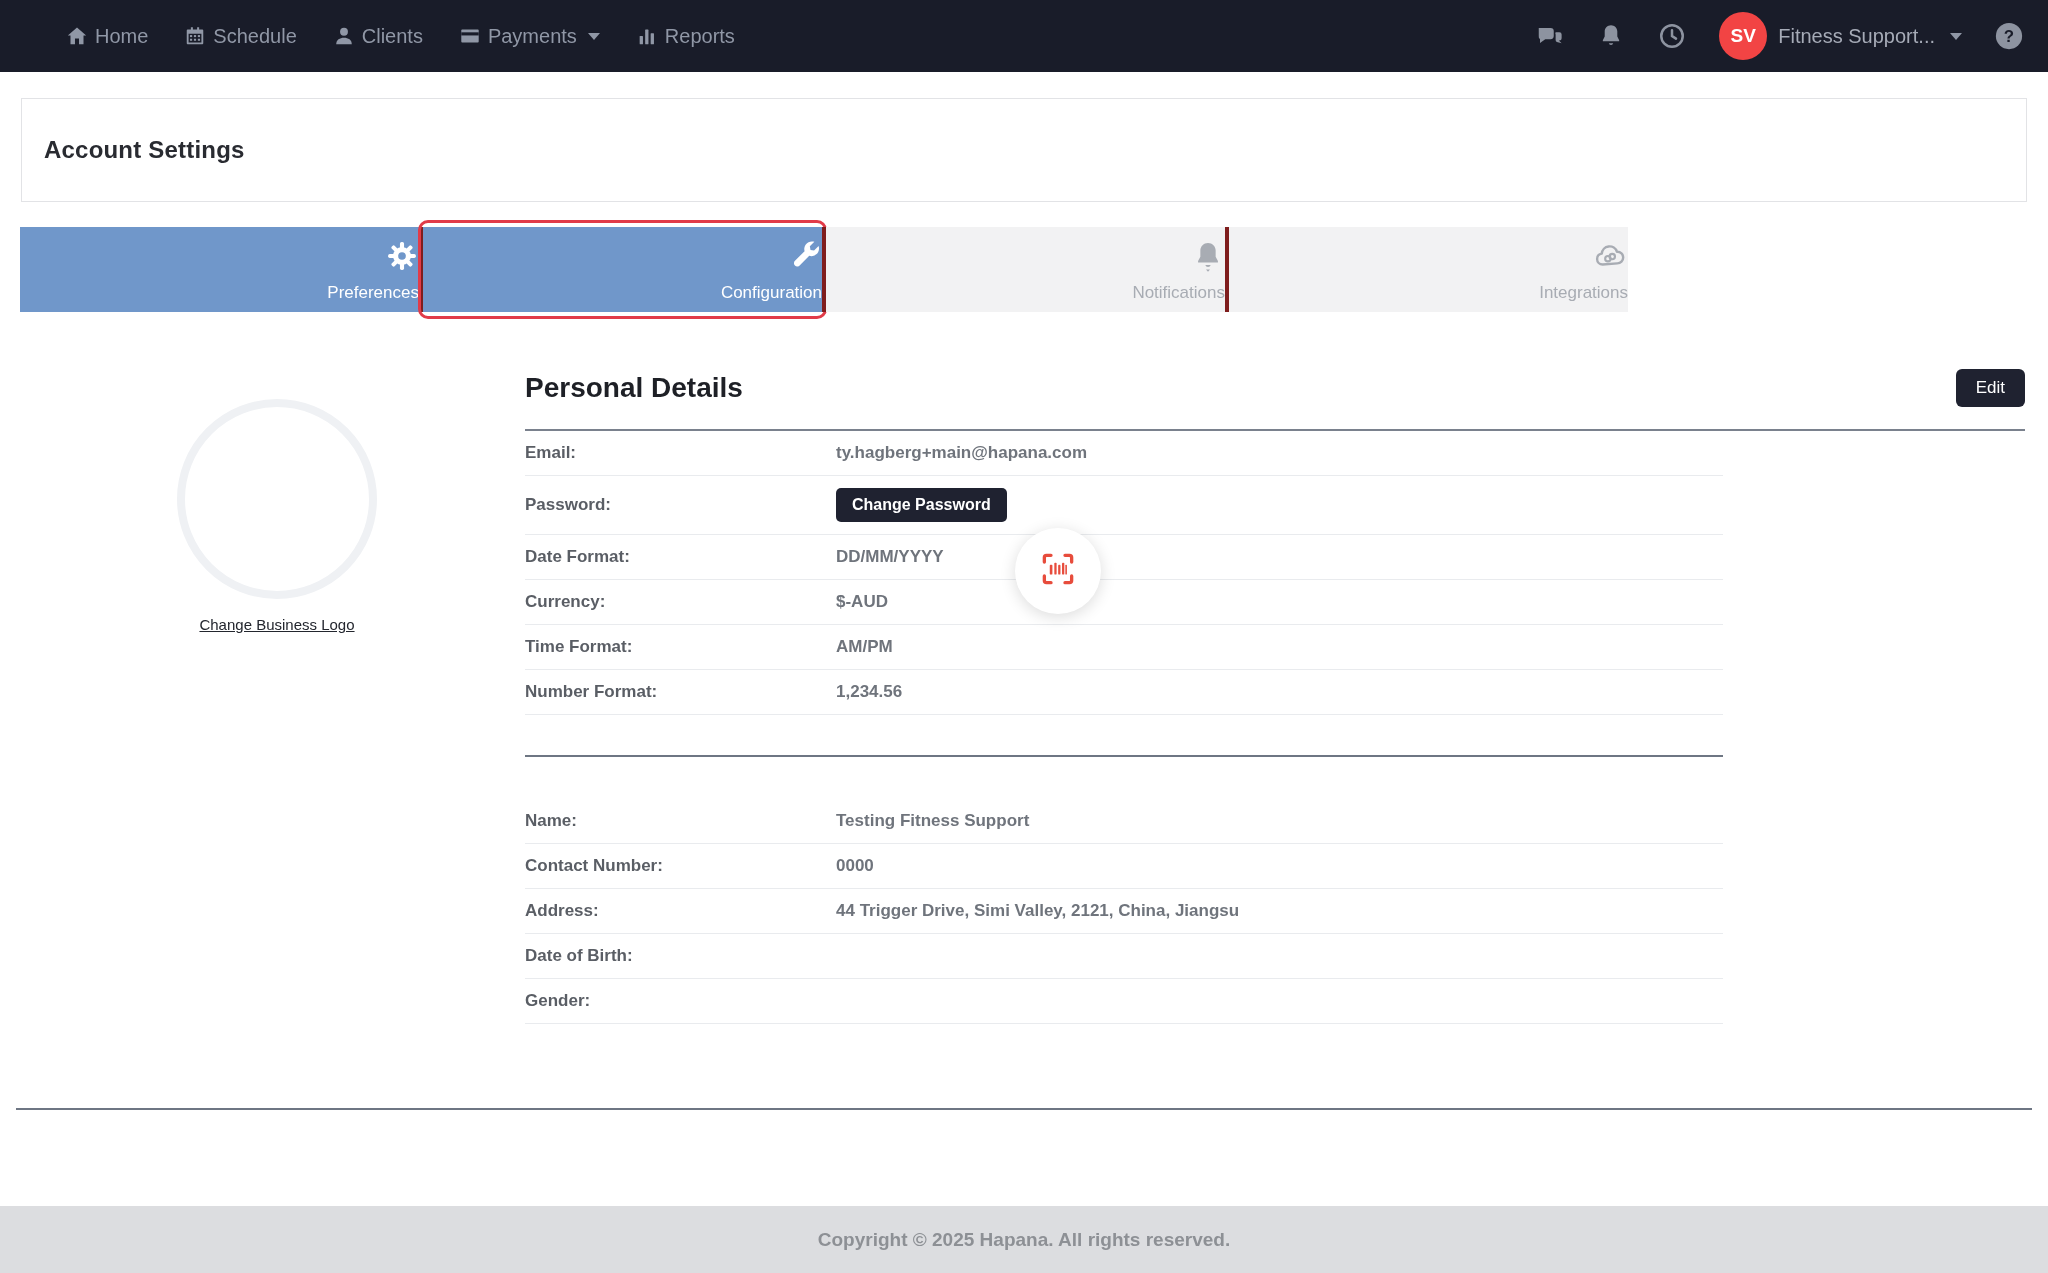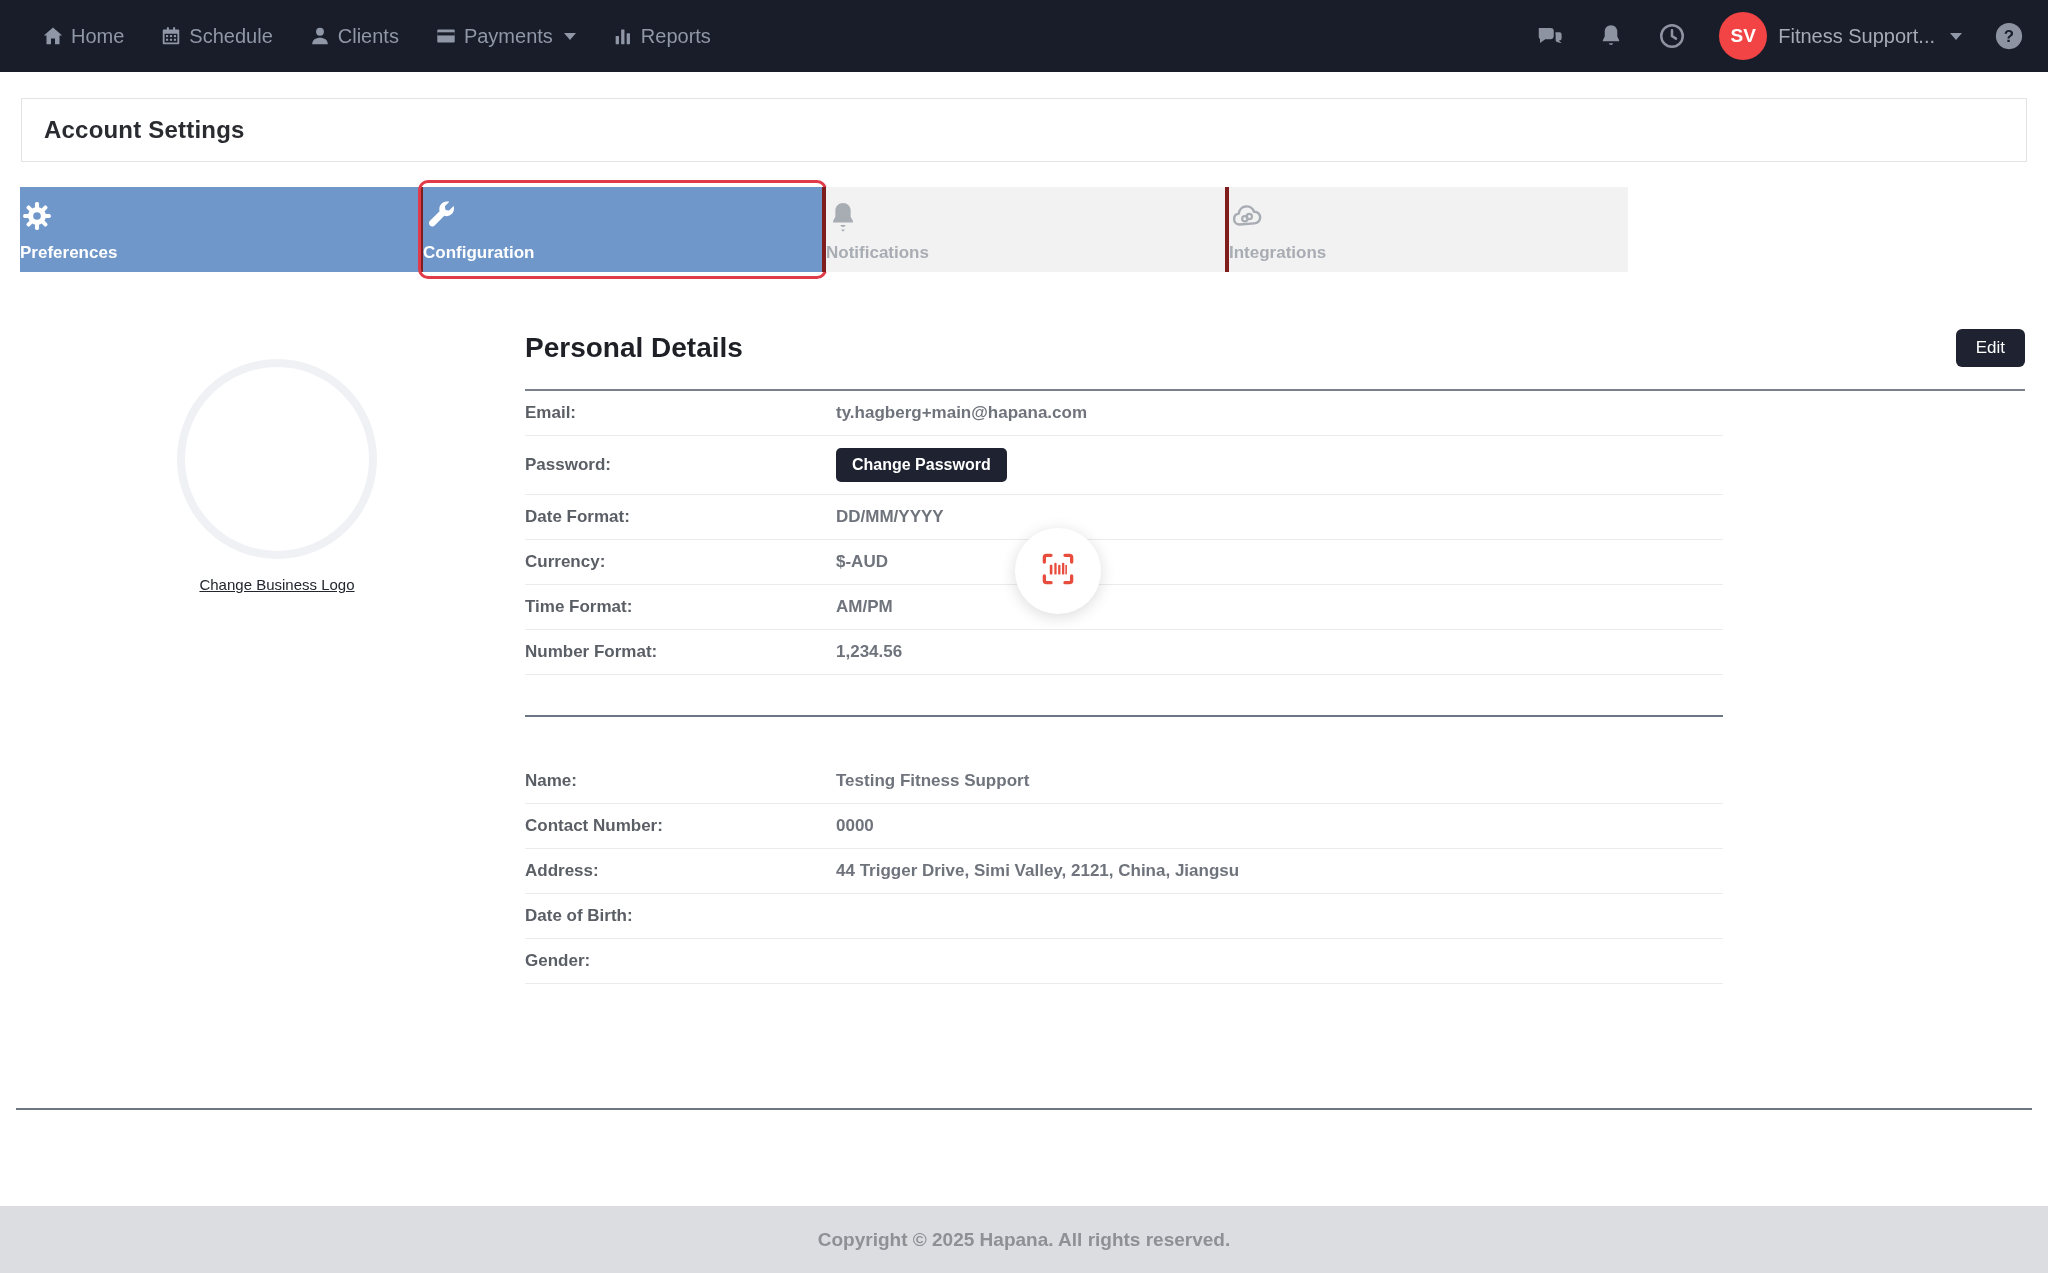--- a/index.html
+++ b/index.html
@@ -4,47 +4,47 @@
 <style>
   * { margin:0; padding:0; box-sizing:border-box; }
   html,body { width:2048px; height:1273px; }
   body {
     font-family:"Liberation Sans","DejaVu Sans",sans-serif;
     background:#ffffff; position:relative; overflow:hidden; color:#24262c;
   }
   
   .navbar {
     height:72px; background:#191c29; display:flex; align-items:center;
-    justify-content:space-between; padding:0 24px 0 42px;
+    justify-content:space-between; padding:0 24px 0 66px;
   }
   .nav-left { display:flex; align-items:center; gap:36px; }
   .nav-item { display:flex; align-items:center; gap:7px; color:#9097a6;
     font-size:20px; cursor:pointer; }
   .nav-item svg { display:block; }
   .caret { width:0; height:0; border-left:6px solid transparent;
     border-right:6px solid transparent; border-top:7px solid #9097a6; margin-left:4px; }
   .nav-right { display:flex; align-items:center; gap:32px; }
   .nav-icon-btn { color:#8d93a0; cursor:pointer; display:flex; align-items:center; }
   .account { display:flex; align-items:center; gap:11px; cursor:pointer; }
   .avatar { width:48px; height:48px; border-radius:50%; background:#f24444;
     color:#fff; font-weight:bold; font-size:19px; display:flex;
     align-items:center; justify-content:center; }
   .account-name { color:#a6abb7; font-size:20px; }
   
   .title-card {
-    margin:26px 21px 0 21px; height:64px; background:#fff;
+    margin:26px 21px 0 21px; height:104px; background:#fff;
     border:1px solid #e2e3e6; display:flex; align-items:center; padding-left:22px;
   }
   .title-card h1 { font-size:24px; font-weight:bold; color:#292b31; letter-spacing:.2px; }
   
   .tabs { margin:25px 0 0 20px; width:1608px; height:85px; display:flex; }
   .tab {
-    flex:1; display:flex; flex-direction:column; align-items:flex-start;
+    flex:1; display:flex; flex-direction:column; align-items:flex-end;
     justify-content:center; gap:6px; cursor:pointer; position:relative;
-    background:#f2f2f3; color:#a8acb3; font-size:17px;font-weight:bold;
+    background:#f2f2f3; color:#a8acb3; font-size:17px;
   }
   .tab + .tab { border-left:4px solid #7f1d1d; }
   .tab.active { background:#7097ca; color:#ffffff; }
   .tab.highlighted::after {
     content:""; position:absolute; top:-7px; bottom:-7px; left:-5px; right:-5px;
     border:3px solid #e13b49; border-radius:10px; pointer-events:none;
   }
   .tab-label { line-height:1; }
   
   .content { position:relative; }

